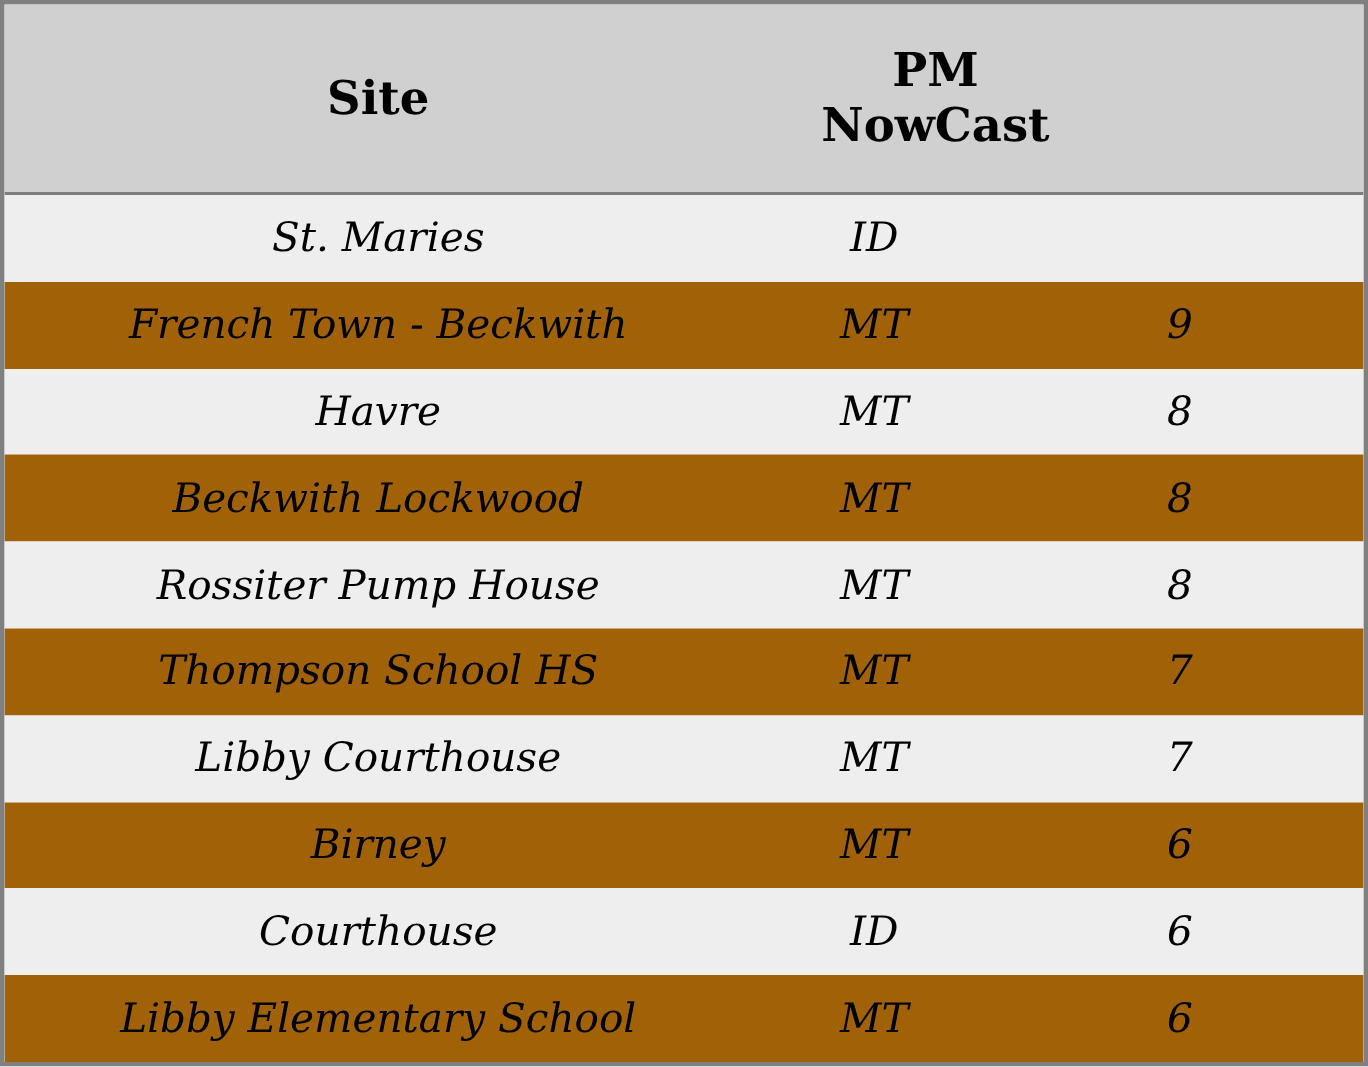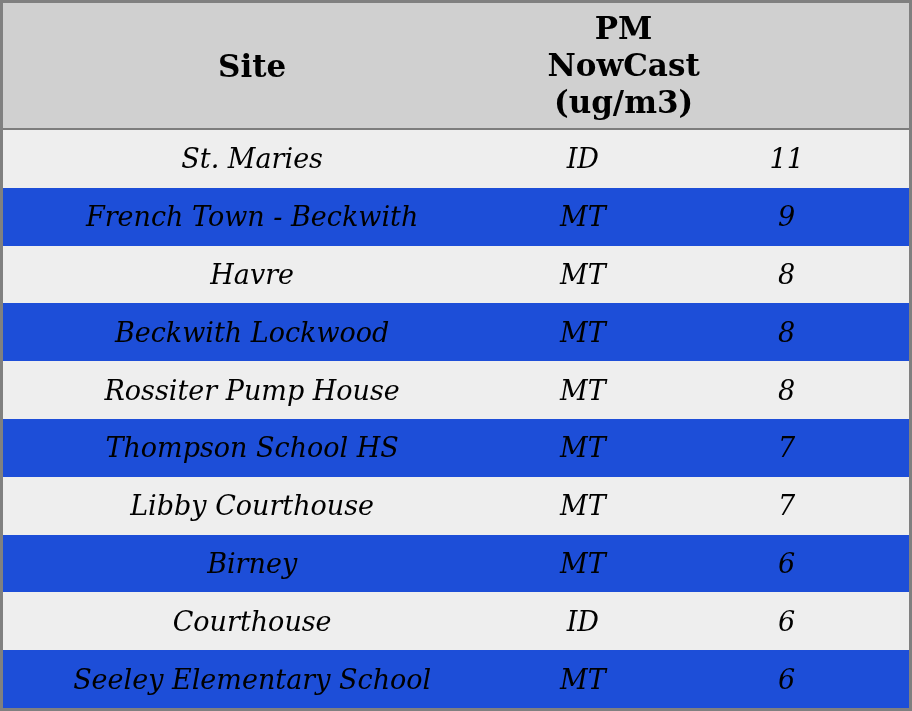--- a/index.html
+++ b/index.html
@@ -35,21 +35,21 @@
     flex: 1 1 auto;
     display: flex;
     flex-direction: column;
     font-style: italic;
   }
 
   .tr {
     flex: 1 1 auto;
     display: flex;
     align-items: stretch;
-    background: #1d4ed8;
+    background: #a16207;
     font-size: 27px;
   }
   .tr.alt { background: #eeeeee; }
 
   .col-site  { width: 55%; }
   .col-state { width: 18%; }
   .col-pm    { width: 27%; }
 
   .th, .td {
     display: flex;
@@ -67,30 +67,28 @@
 </head>
 <body>
 
 <div class="pm-table">
 
   <div class="thead">
     <div class="th col-site">Site</div>
     <div class="th col-pm">
       <span>PM</span>
       <span>NowCast</span>
-      <span>(ug/m3)</span>
     </div>
   </div>
 
   <div class="tbody">
 
     <div class="tr alt">
       <div class="td col-site">St. Maries</div>
       <div class="td col-state">ID</div>
-      <div class="td col-pm">11</div>
     </div>
 
     <div class="tr">
       <div class="td col-site">French Town - Beckwith</div>
       <div class="td col-state">MT</div>
       <div class="td col-pm">9</div>
     </div>
 
     <div class="tr alt">
       <div class="td col-site">Havre</div>
@@ -128,19 +126,19 @@
       <div class="td col-pm">6</div>
     </div>
 
     <div class="tr alt">
       <div class="td col-site">Courthouse</div>
       <div class="td col-state">ID</div>
       <div class="td col-pm">6</div>
     </div>
 
     <div class="tr">
-      <div class="td col-site">Seeley Elementary School</div>
+      <div class="td col-site">Libby Elementary School</div>
       <div class="td col-state">MT</div>
       <div class="td col-pm">6</div>
     </div>
 
   </div>
 </div>
 
 </body></html>

